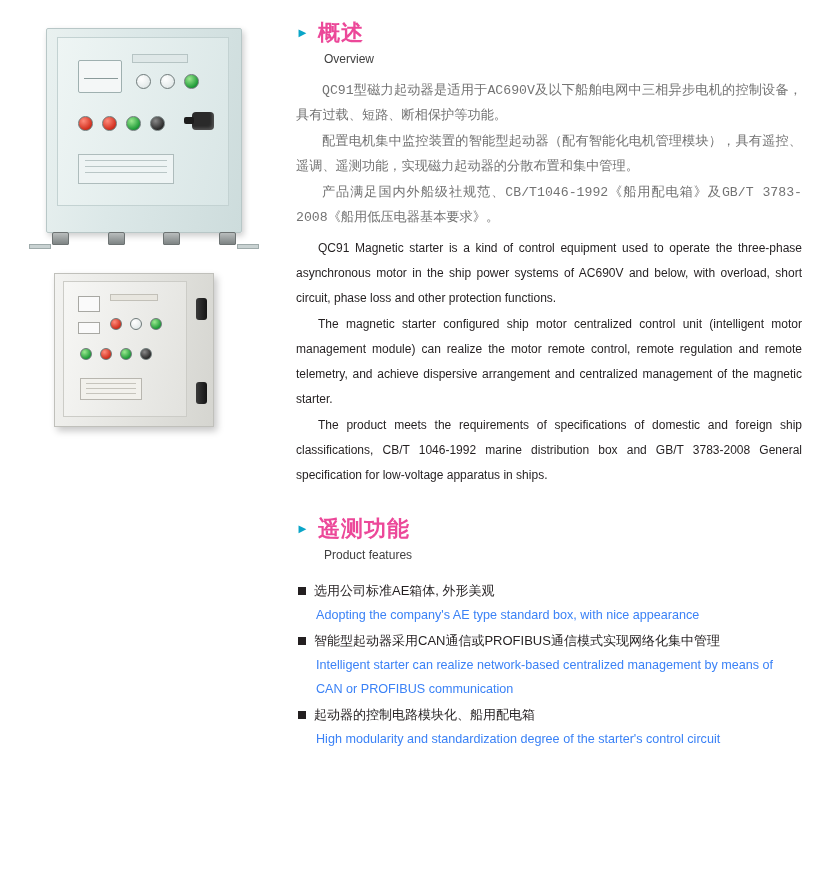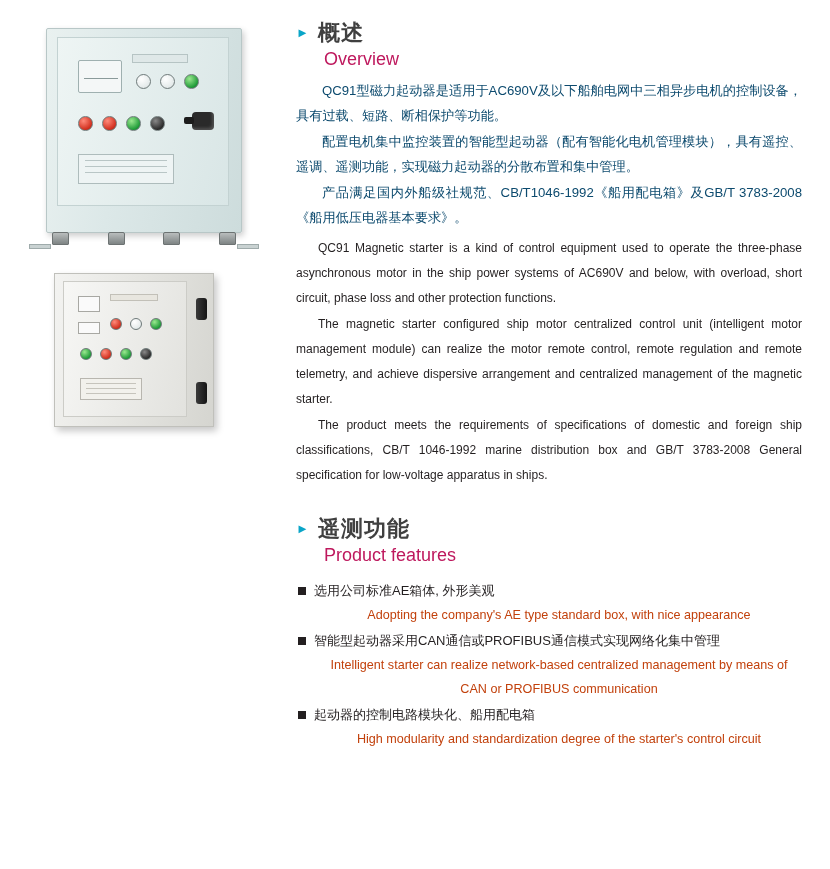--- a/index.html
+++ b/index.html
@@ -206,37 +206,38 @@
   .arrow {
     color: #0aa5c8;
     font-size: 13px;
     line-height: 30px;
     margin-right: 9px;
     flex: 0 0 auto;
   }
   .h-cn {
     font-size: 22px;
     font-weight: bold;
-    color: #404040;
+    color: #ec4899;
     letter-spacing: 1px;
     line-height: 30px;
   }
   .h-en {
-    font-size: 18px;
-    color: #be185d;
+    font-size: 12px;
+    color: #404040;
     margin: 1px 0 10px 28px;
     line-height: 18px;
   }
   p.cn {
     font-size: 13.2px;
     line-height: 25px;
     margin: 0 0 1px 0;
     text-indent: 26px;
-    color: #0c4a6e;
+    color: #737373;
     text-align: justify;
+    font-family: Liberation Mono, monospace;
   }
   p.en {
     font-size: 12px;
     line-height: 25px;
     margin: 0 0 1px 0;
     text-indent: 22px;
     color: #231f20;
     text-align: justify;
   }
   .gap-sm { height: 5px; }
@@ -256,23 +257,23 @@
   .bullet {
     display: inline-block;
     width: 8px; height: 8px;
     background: #231f20;
     margin: 8px 8px 0 2px;
     flex: 0 0 auto;
   }
   .feat-en {
     font-size: 12.6px;
     line-height: 24px;
-    color: #c2410c;
+    color: #3b82f6;
     margin-left: 20px;
-    text-align: center;
+    text-align: left;
   }
   .section2 { margin-top: 26px; }
 </style>
 </head>
 <body>
 
 <div class="page">
 
   <div class="left-col">
 

